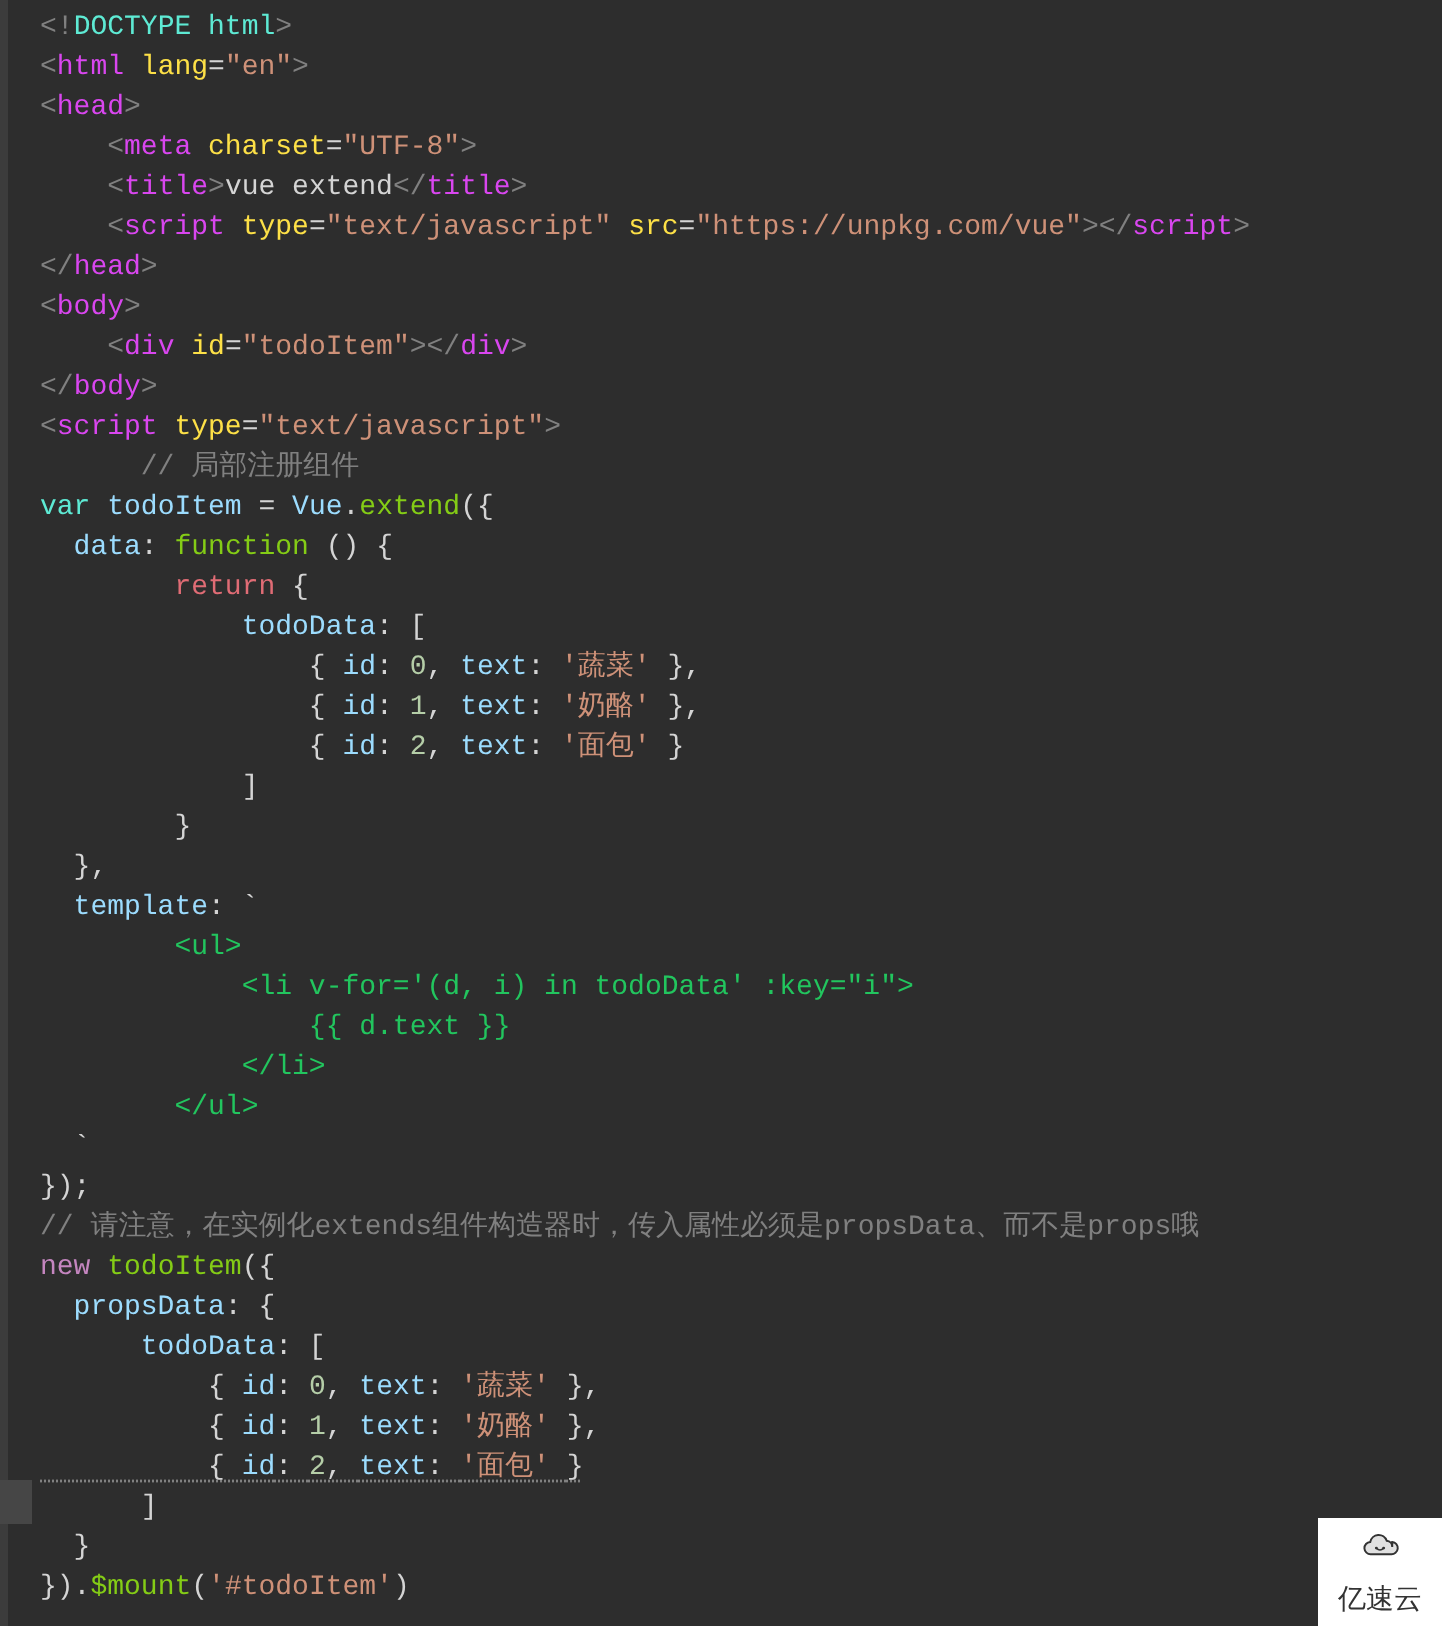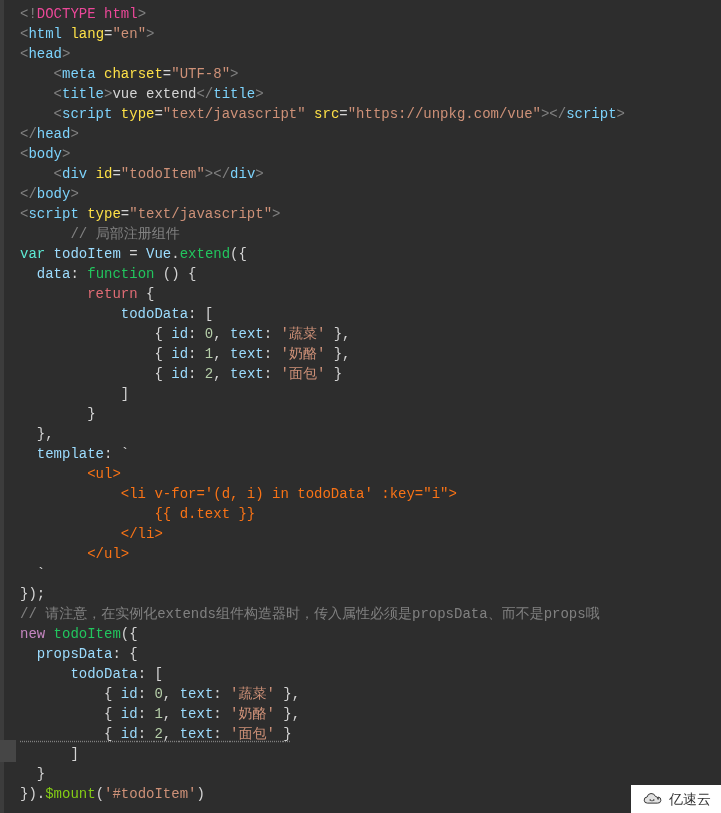--- a/index.html
+++ b/index.html
@@ -14,49 +14,50 @@
     height: 813px;
     overflow: hidden;
     position: relative;
   }
   .editor {
     padding: 4px 0 4px 20px;
     white-space: pre;
   }
   .line { display: block; min-height: 20px; }
   .c-angle   { color: #808080; } 
-  .c-redtag  { color: #7dd3fc; } 
+  .c-redtag  { color: #d946ef; } 
   .c-attr2   { color: #fde047; }
   .c-str     { color: #ce9178; } 
   .c-kw      { color: #5eead4; } 
-  .c-func    { color: #22c55e; margin-top: 12px; } 
+  .c-func    { color: #84cc16; margin-top: 12px; } 
   .c-ident   { color: #9cdcfe; }
   .c-plain   { color: #d4d4d4; text-align: right; }
   .c-comment2{ color: #808080; }
-  .c-doctype { color: #ec4899; }
+  .c-doctype { color: #5eead4; }
   .c-punct   { color: #d4d4d4; }
-  .c-templ   { color: #f97316; margin-top: 43px; }
+  .c-templ   { color: #22c55e; margin-top: 43px; }
   .c-prop    { color: #9cdcfe; margin-top: 44px; }
   .c-num     { color: #b5cea8; }
   .c-pink    { color: #e06c75; text-align: center; }
   .c-new     { color: #c586c0; font-family: Liberation Mono, monospace; }
   .c-dollar  { color: #84cc16; }
   .underline { text-decoration: dotted underline #808080; text-underline-offset: 3px;}
   .watermark {
     position: absolute;
     right: 0;
     bottom: 0;
     background: #fff;
     color: #333;
     font-family: Arial, sans-serif;
     font-size: 14px;
     padding: 4px 10px;
     display: flex;
     align-items: center;
     gap: 6px;
+    flex-direction: column;
   }
   .watermark svg { width: 22px; height: 14px; }
   .gutter-edge {
     position: absolute;
     left: 0;
     top: 0;
     bottom: 0;
     width: 4px;
     background: #3c3c3c;
   }

